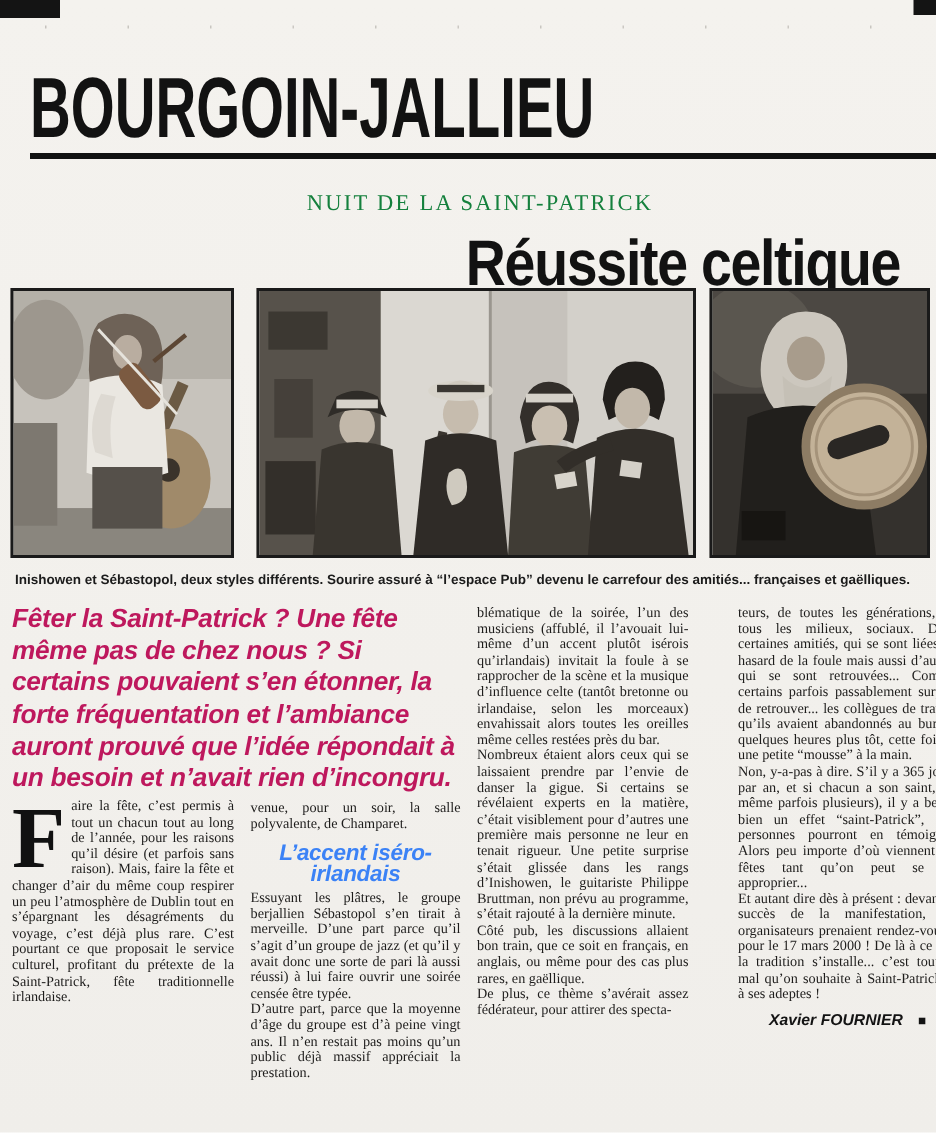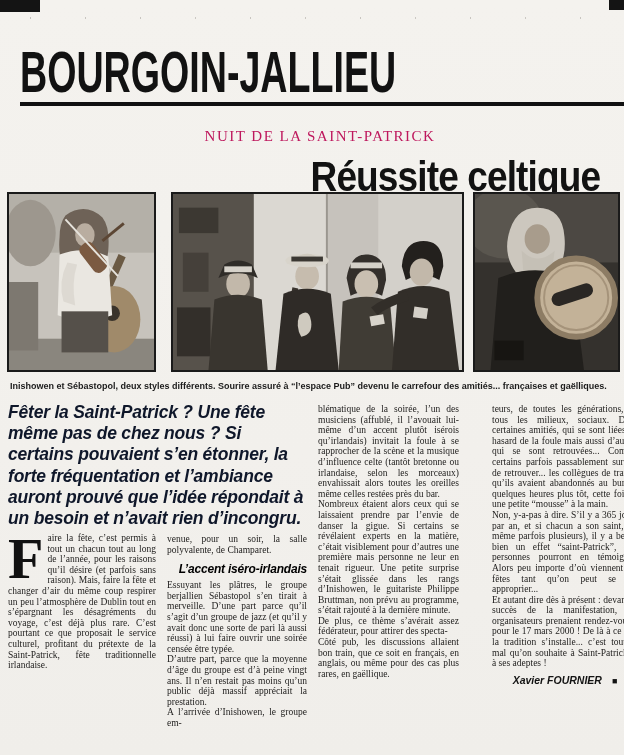--- a/index.html
+++ b/index.html
@@ -15,55 +15,55 @@
     box-shadow:55px 0 #c8c5c0,110px 0 #c8c5c0,165px 0 #cbc8c3,220px 0 #c8c5c0,275px 0 #cbc8c3,
     330px 0 #c8c5c0,385px 0 #cbc8c3,440px 0 #c8c5c0,495px 0 #cbc8c3,550px 0 #c8c5c0;}
   .section-title{
     position:absolute;left:20px;top:44px;white-space:nowrap;
     font-family:"Liberation Sans",sans-serif;font-weight:bold;font-size:57px;line-height:56px;
     letter-spacing:0px;color:#121212;transform:scaleX(.66);transform-origin:left top;
   }
   .title-rule{position:absolute;left:20px;right:0;top:102px;height:4px;background:#111;}
   .kicker{
     position:absolute;left:0;right:0;top:128px;text-align:center;
-    font-family:"Liberation Serif",serif;font-size:15px;letter-spacing:1.5px;color:#be185d;padding-left:16px;
+    font-family:"Liberation Serif",serif;font-size:15px;letter-spacing:1.5px;color:#15803d;padding-left:16px;
   }
   .headline{position:absolute;left:0;right:0;top:152px;text-align:right;}
   .headline span{
     display:inline-block;font-family:"Liberation Sans",sans-serif;font-weight:bold;
     font-size:43px;letter-spacing:-1px;color:#121212;transform:scaleX(.86);transform-origin:center top;
   }
   .photo{position:absolute;top:192px;height:180px;border:2px solid #1a1a1a;box-sizing:border-box;background:#b9b5ae;overflow:hidden;}
   .photo svg{display:block;width:100%;height:100%;}
   .photo-1{left:7px;width:149px;}
   .photo-2{left:171px;width:293px;}
   .photo-3{left:473px;width:147px;}
   .caption{
     position:absolute;left:10px;top:380px;width:608px;
     font-family:"Liberation Sans",sans-serif;font-weight:bold;font-size:9px;line-height:12px;color:#1b1b1b;
   }
   .lede{
     position:absolute;left:8px;top:402px;width:298px;
     font-family:"Liberation Sans",sans-serif;font-weight:bold;font-style:italic;
-    font-size:17.5px;line-height:21.2px;letter-spacing:-.2px;color:#0f172a;
+    font-size:17.5px;line-height:21.2px;letter-spacing:-.2px;color:#be185d;
   }
   .col{position:absolute;font-size:9.5px;line-height:10.6px;text-align:justify;}
   .col p{margin:0;}
   .col p + p{margin-top:0;}
   .col-1{left:8px;top:533px;width:148px;}
   .col-2{left:167px;top:534px;width:140px;}
   .col-3{left:318px;top:404px;width:141px;}
   .col-4{left:492px;top:404px;width:146px;}
   .dropcap{
     float:left;font-family:"Liberation Serif",serif;font-weight:bold;
     font-size:58px;line-height:49px;margin:1px 4px 0 0;color:#111;
   }
   .subhead{
-    text-align:right;font-family:"Liberation Sans",sans-serif;font-weight:bold;font-style:italic;
-    font-size:12px;line-height:14px;margin:7px 0 4px;color:#000000;letter-spacing:-.2px;
+    text-align:center;font-family:"Liberation Sans",sans-serif;font-weight:bold;font-style:italic;
+    font-size:15px;line-height:14px;margin:7px 0 4px;color:#3b82f6;letter-spacing:-.2px;
   }
   .byline{
     text-align:center;font-family:"Liberation Sans",sans-serif;font-weight:bold;font-style:italic;
     font-size:10.5px;margin-top:6px;color:#131313;
   }
   .end-mark{display:inline-block;margin-left:10px;font-style:normal;font-size:9px;}
 </style>
 </head>
 <body>
 
@@ -180,28 +180,27 @@
 
 <div class="col col-1">
   <p><span class="dropcap">F</span><span>aire la fête, c’est permis à tout un chacun tout au long de l’année, pour les raisons qu’il désire (et parfois sans raison). Mais, faire la fête et changer d’air du même coup respirer un peu l’atmosphère de Dublin tout en s’épargnant les désagréments du voyage, c’est déjà plus rare. C’est pourtant ce que proposait le service culturel, profitant du prétexte de la Saint-Patrick, fête traditionnelle irlandaise.</span></p>
 </div>
 
 <div class="col col-2">
   <p>venue, pour un soir, la salle polyvalente, de Champaret.</p>
   <div class="subhead">L’accent iséro-irlandais</div>
   <p>Essuyant les plâtres, le groupe berjallien Sébastopol s’en tirait à merveille. D’une part parce qu’il s’agit d’un groupe de jazz (et qu’il y avait donc une sorte de pari là aussi réussi) à lui faire ouvrir une soirée censée être typée.</p>
   <p>D’autre part, parce que la moyenne d’âge du groupe est d’à peine vingt ans. Il n’en restait pas moins qu’un public déjà massif appréciait la prestation.</p>
-  <p>A l’arrivée d’Inishowen, le groupe em-</p>
 </div>
 
 <div class="col col-3">
   <p>blématique de la soirée, l’un des musiciens (affublé, il l’avouait lui-même d’un accent plutôt isérois qu’irlandais) invitait la foule à se rapprocher de la scène et la musique d’influence celte (tantôt bretonne ou irlandaise, selon les morceaux) envahissait alors toutes les oreilles même celles restées près du bar.</p>
   <p>Nombreux étaient alors ceux qui se laissaient prendre par l’envie de danser la gigue. Si certains se révélaient experts en la matière, c’était visiblement pour d’autres une première mais personne ne leur en tenait rigueur. Une petite surprise s’était glissée dans les rangs d’Inishowen, le guitariste Philippe Bruttman, non prévu au programme, s’était rajouté à la dernière minute.</p>
+  <p>Côté pub, les discussions allaient bon train, que ce soit en français, en anglais, ou même pour des cas plus rares, en gaëllique.</p>
   <p>De plus, ce thème s’avérait assez fédérateur, pour attirer des specta-</p>
-  <p>Côté pub, les discussions allaient bon train, que ce soit en français, en anglais, ou même pour des cas plus rares, en gaëllique.</p>
 </div>
 
 <div class="col col-4">
   <p>teurs, de toutes les générations, de tous les milieux, sociaux. D’où certaines amitiés, qui se sont liées au hasard de la foule mais aussi d’autres qui se sont retrouvées... Comme certains parfois passablement surpris de retrouver... les collègues de travail qu’ils avaient abandonnés au bureau quelques heures plus tôt, cette fois-ci une petite “mousse” à la main.</p>
   <p>Non, y-a-pas à dire. S’il y a 365 jours par an, et si chacun a son saint, (et même parfois plusieurs), il y a bel et bien un effet “saint-Patrick”, 700 personnes pourront en témoigner. Alors peu importe d’où viennent les fêtes tant qu’on peut se les approprier...</p>
   <p>Et autant dire dès à présent : devant le succès de la manifestation, les organisateurs prenaient rendez-vous... pour le 17 mars 2000 ! De là à ce que la tradition s’installe... c’est tout le mal qu’on souhaite à Saint-Patrick et à ses adeptes !</p>
   <div class="byline"><span>Xavier FOURNIER</span><span class="end-mark">■</span></div>
 </div>
 
 </body></html>

